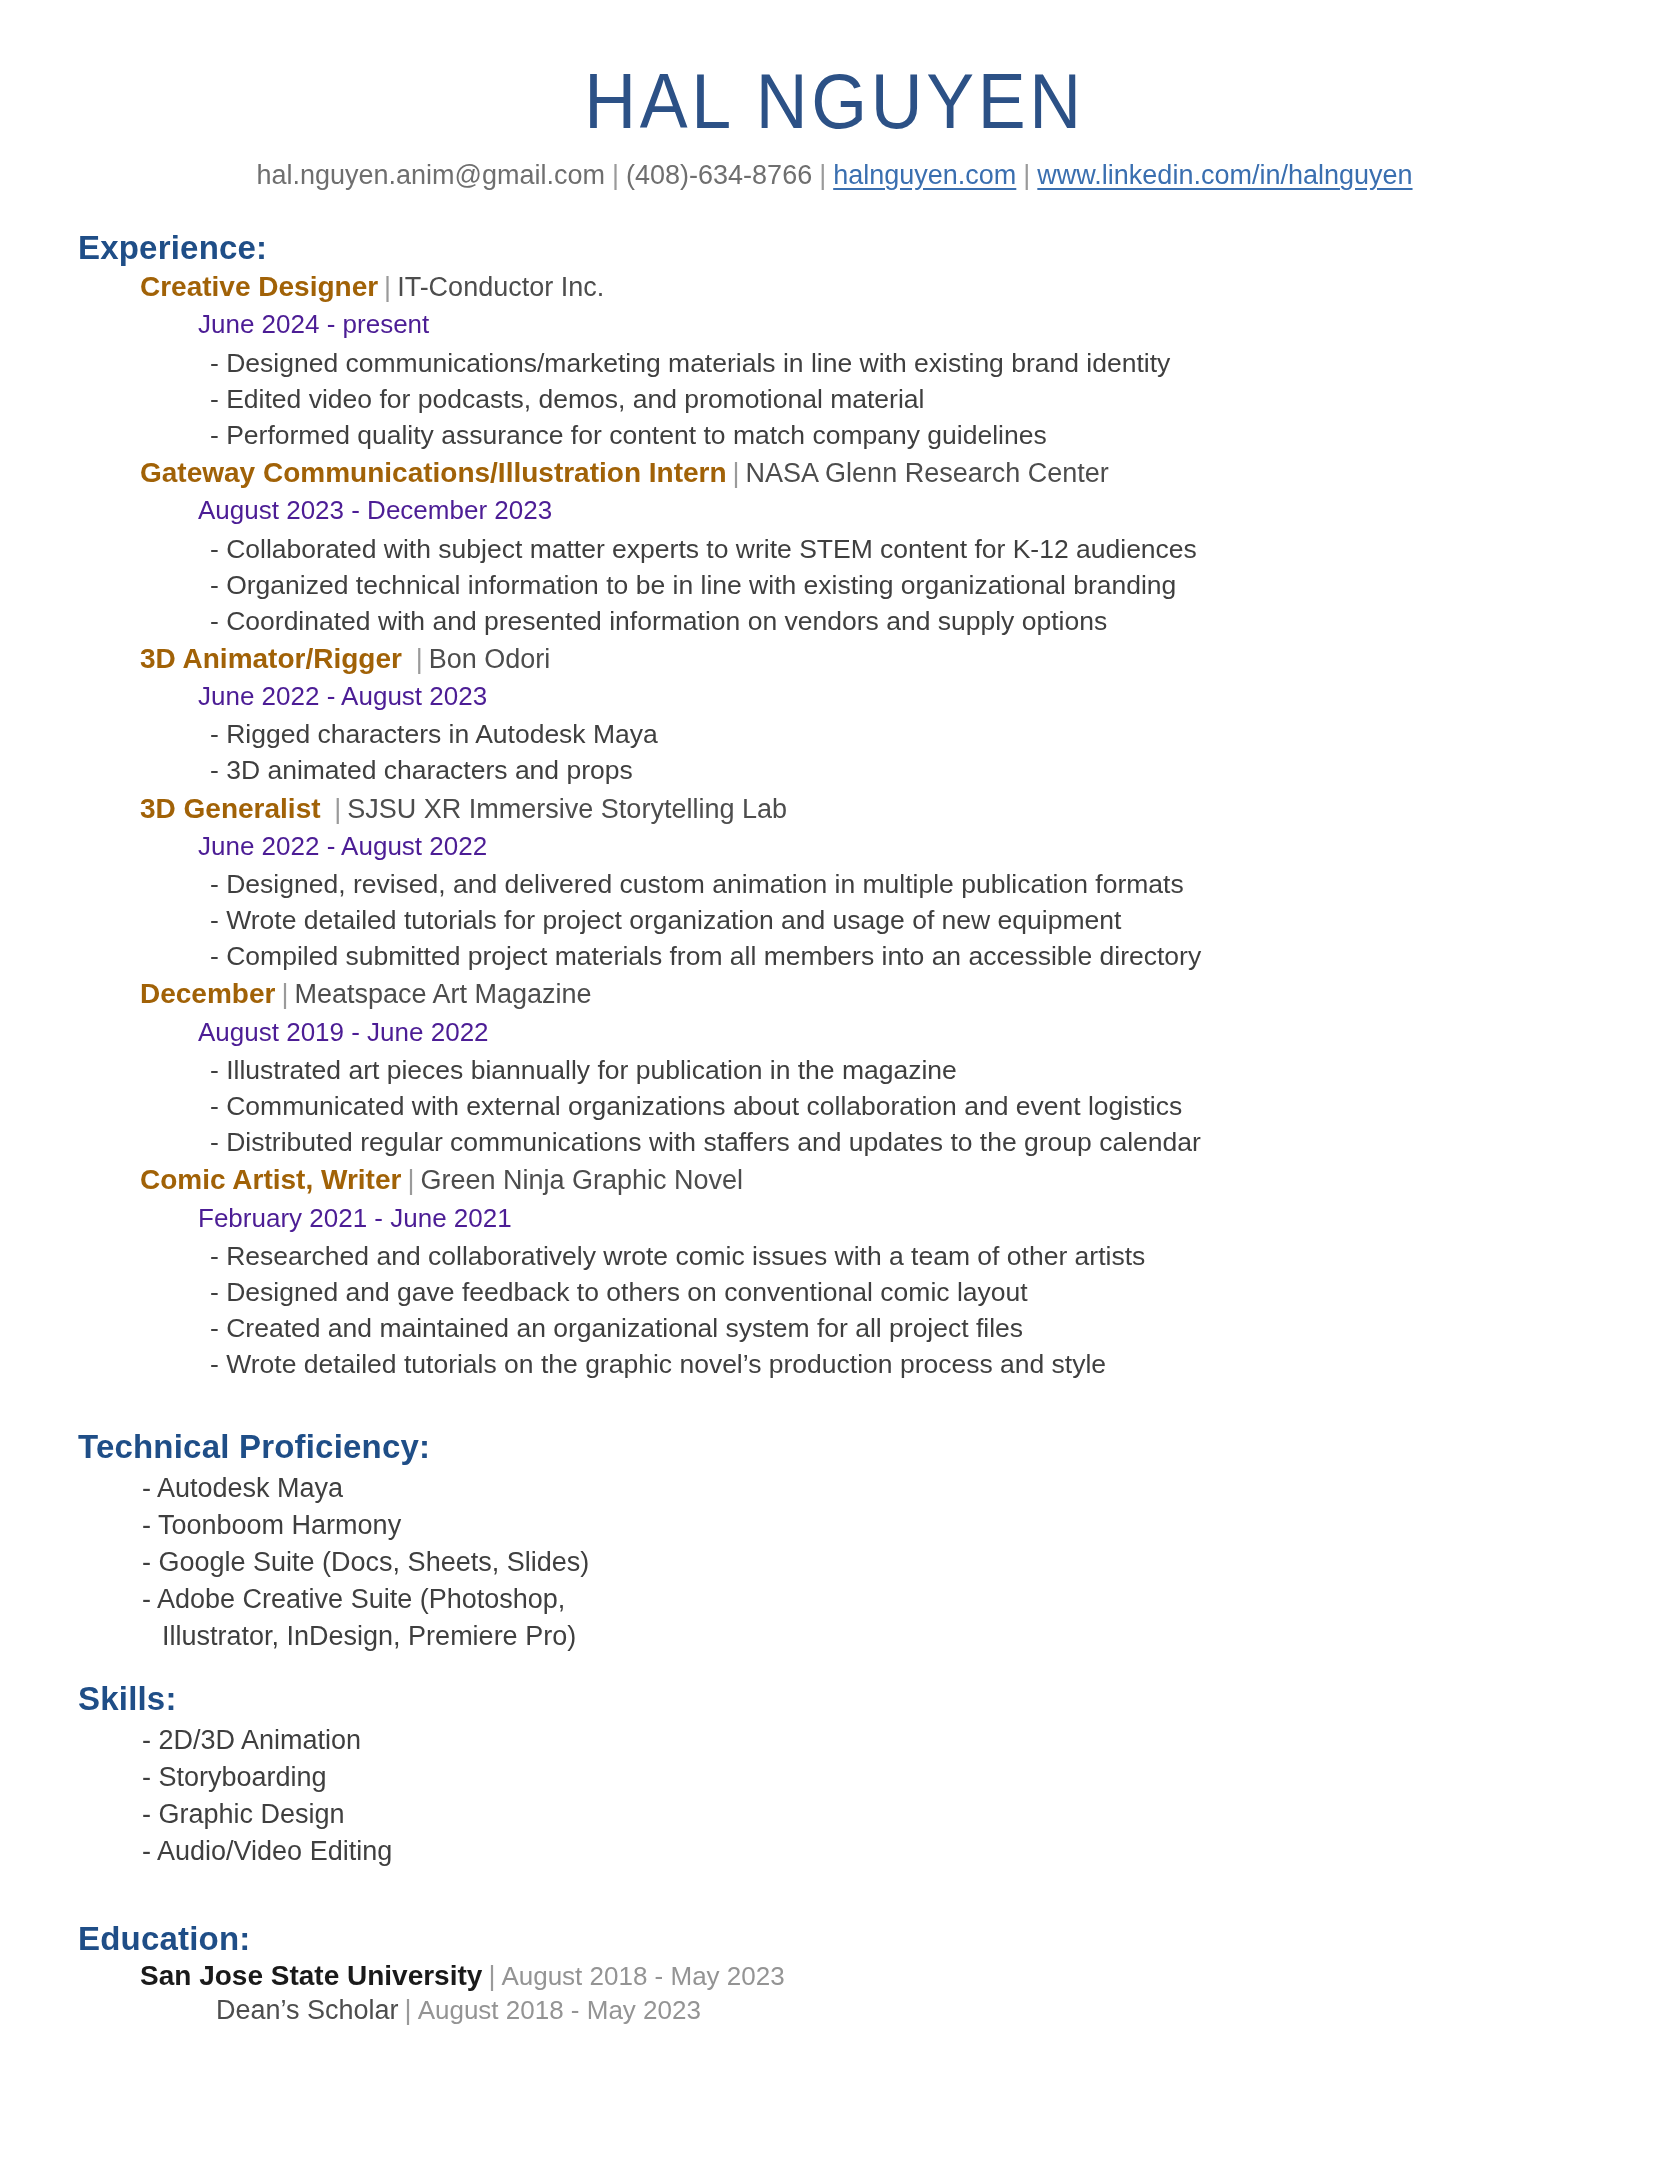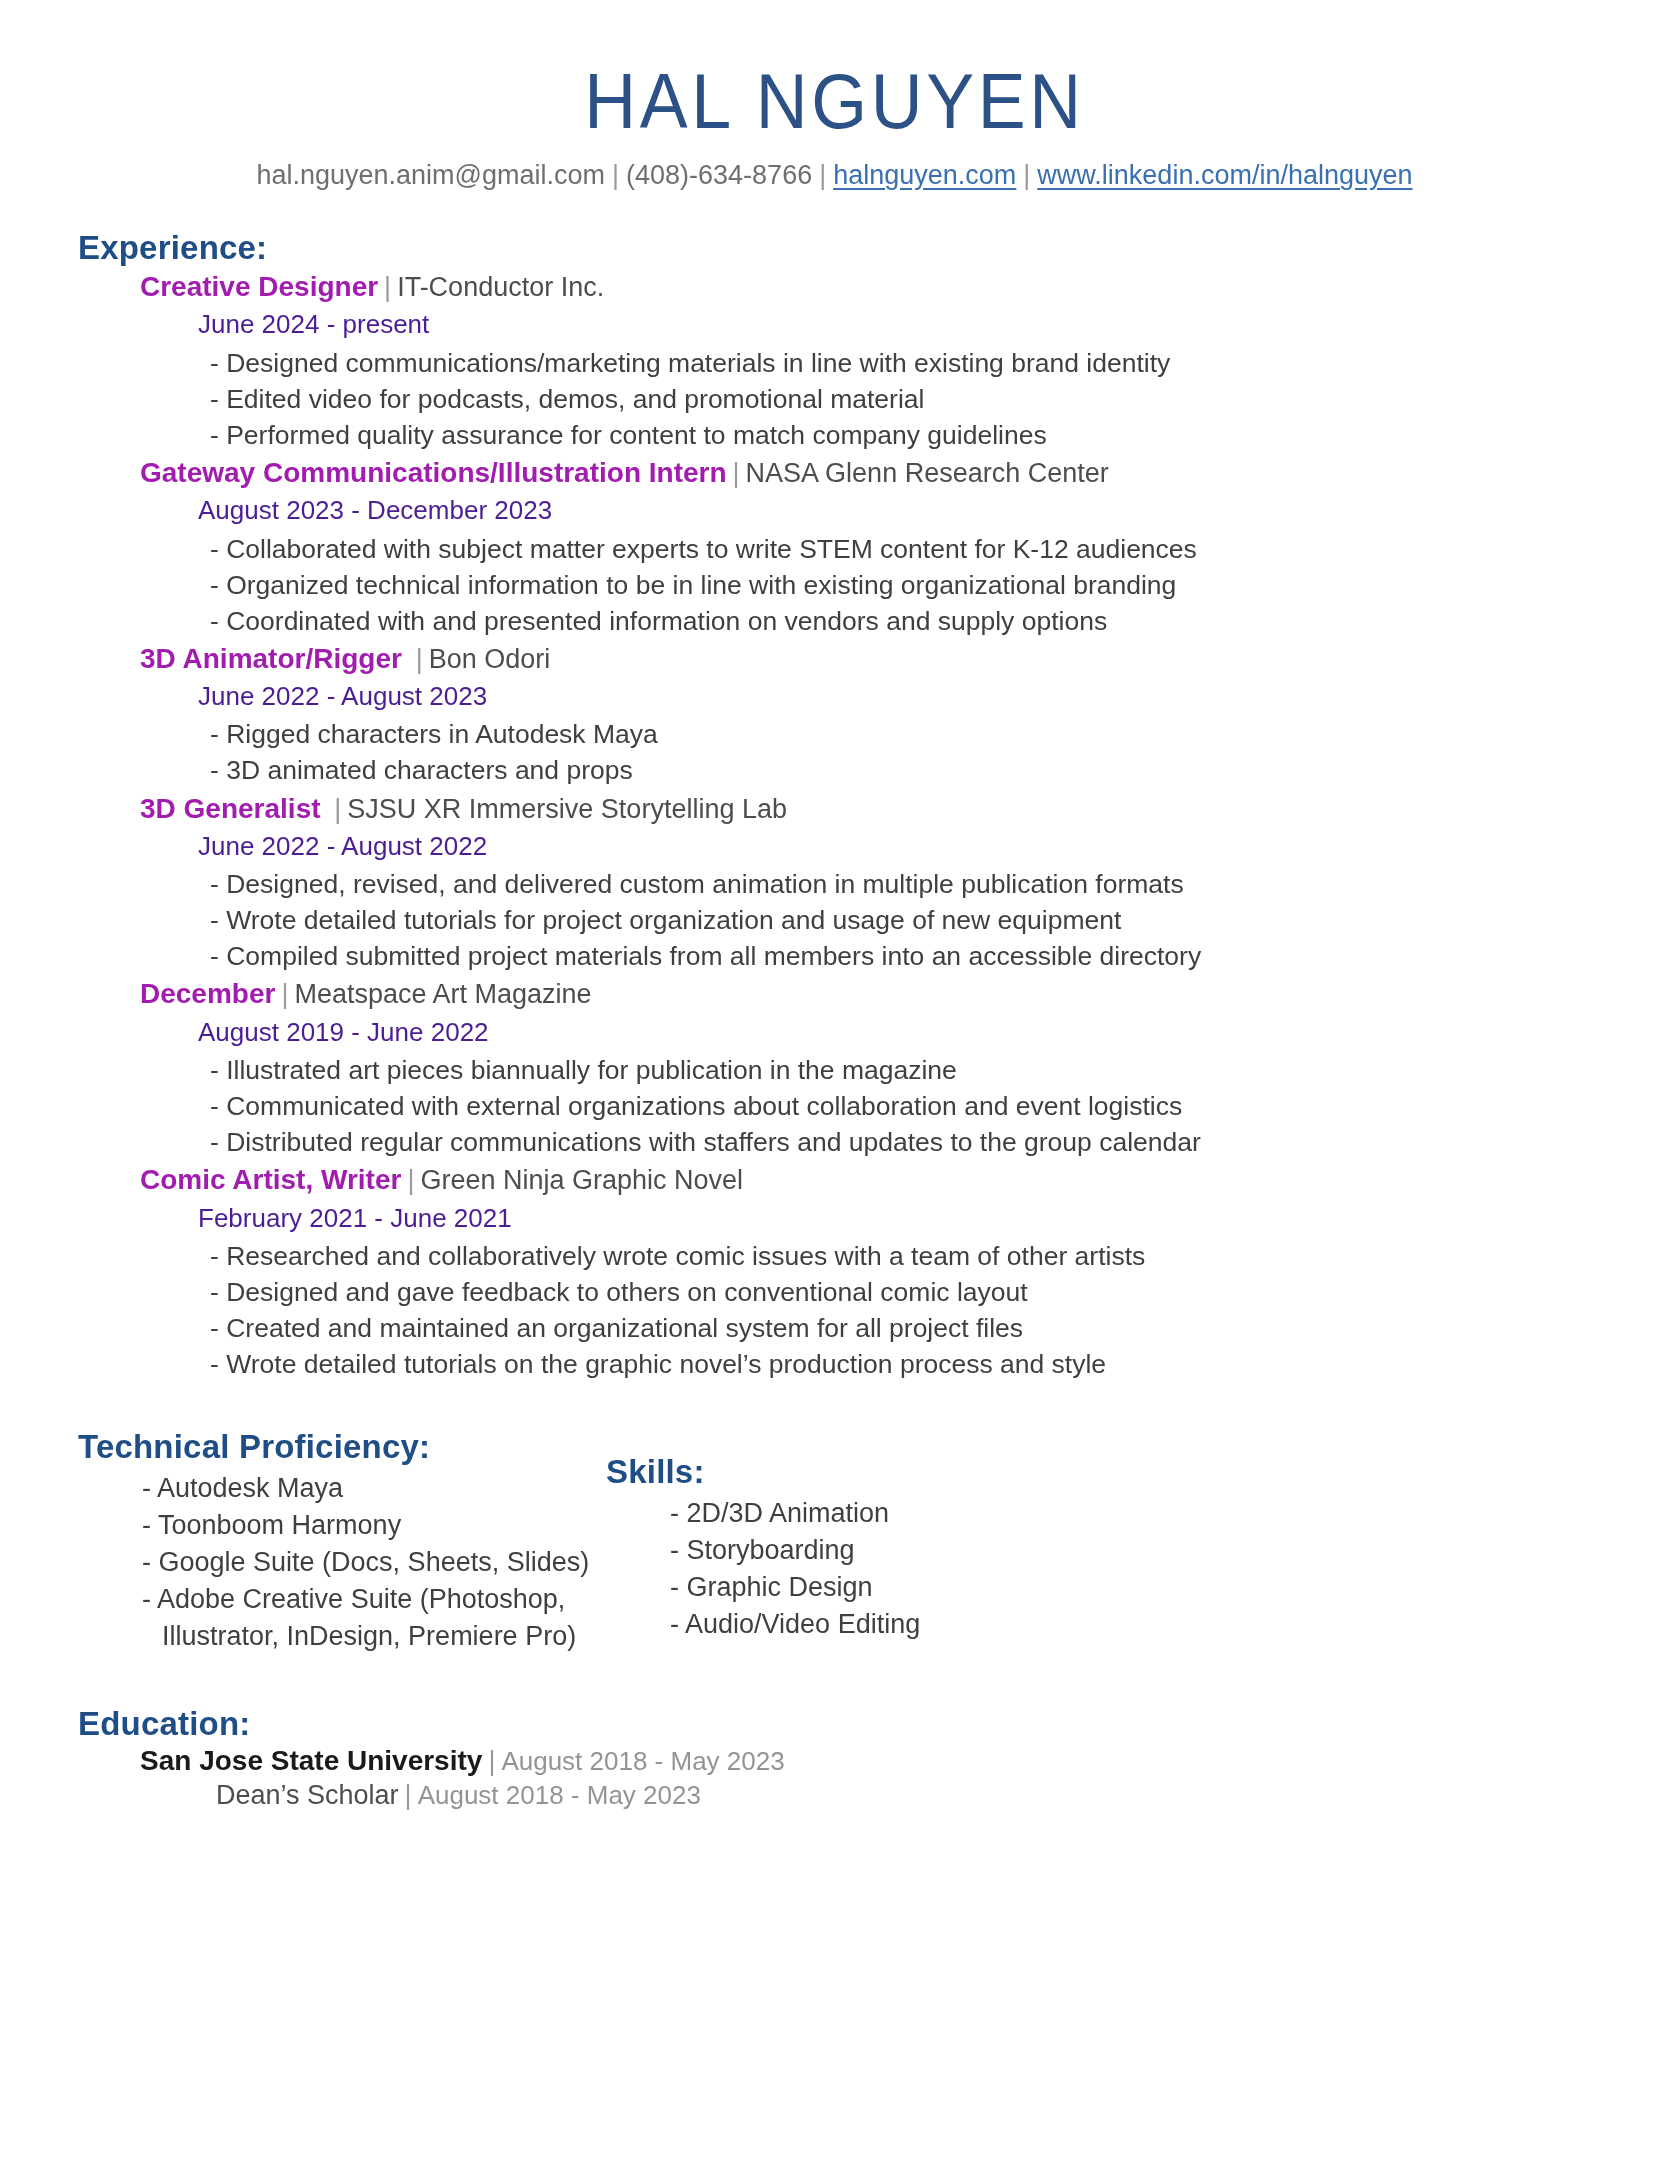--- a/index.html
+++ b/index.html
@@ -68,21 +68,21 @@
   .job { margin-top: 2px; }
 
   .job-header {
     font-size: 27px;
     margin-left: 62px;
     line-height: 1.30;
     white-space: nowrap;
   }
   .job-title {
     font-weight: bold;
-    color: #a21caf;
+    color: #a16207;
     font-size: 28px;
   }
   .pipe {
     color: #9a9a9a;
     padding: 0 6px;
     font-weight: normal;
   }
   .job-company {
     color: #4d4d4d;
     font-weight: normal;
@@ -109,20 +109,21 @@
   }
   .bullets li::before {
     content: "- ";
     color: #3f3f3f;
   }
 
   
   .two-col {
     display: flex;
     margin-top: 46px;
+    flex-direction: column;
   }
   .col-left { width: 528px; }
   .col-right { flex: 1; margin-top: 25px; }
 
   .col-list {
     margin: 4px 0 0 0;
     padding: 0;
     list-style: none;
   }
   .col-list li {

